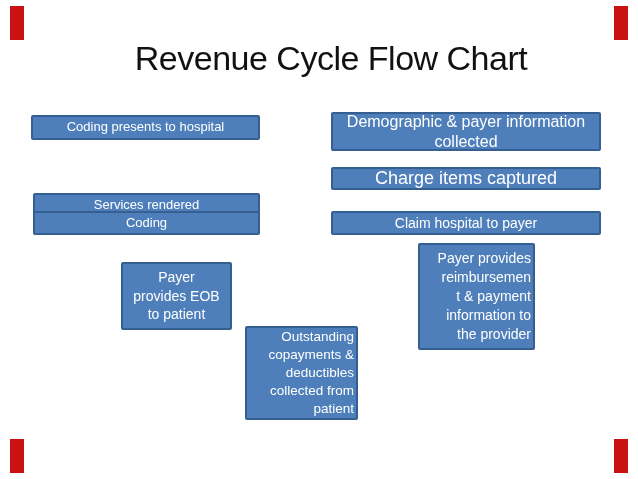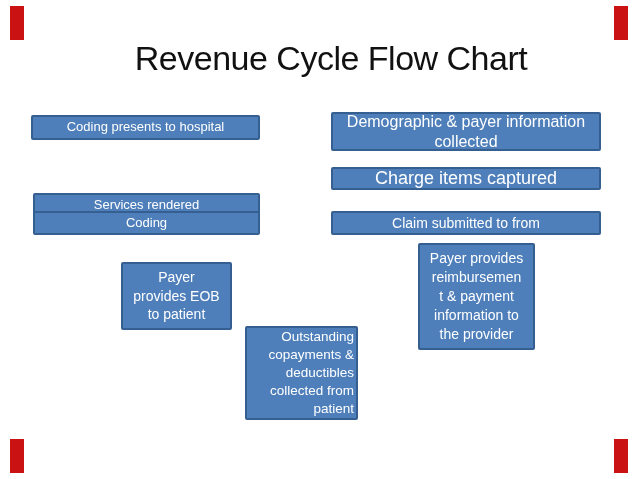--- a/index.html
+++ b/index.html
@@ -73,21 +73,21 @@
   #box-eob       { left: 73px;  top: 262px; width: 111px; height: 68px;
                    font-size: 14px; line-height: 1.35; margin-left: 48px; }
 
   #box-demo      { left: 331px; top: 112px; width: 270px; height: 39px;
                    font-size: 16px; line-height: 1.25; }
   #box-charge    { left: 331px; top: 167px; width: 270px; height: 23px;
                    font-size: 18px; }
   #box-claim     { left: 331px; top: 211px; width: 270px; height: 24px;
                    font-size: 14px; }
   #box-reimburse { left: 418px; top: 243px; width: 117px; height: 107px;
-                   font-size: 14px; line-height: 1.35; }
+                   font-size: 14px; line-height: 1.35; text-align: right; }
 
   #box-outstanding { left: 245px; top: 326px; width: 113px; height: 94px;
                      font-size: 13.5px; line-height: 1.32; text-align: right; }
 </style>
 </head>
 <body>
 
 <div class="slide">
 
   <div class="accent-bar accent-tl"></div>
@@ -118,21 +118,21 @@
   <div class="flow-box" id="box-demo">
     <span class="box-label">Demographic &amp; payer information
 collected</span>
   </div>
 
   <div class="flow-box" id="box-charge">
     <span class="box-label">Charge items captured</span>
   </div>
 
   <div class="flow-box" id="box-claim">
-    <span class="box-label">Claim submitted to from</span>
+    <span class="box-label">Claim hospital to payer</span>
   </div>
 
   <div class="flow-box" id="box-reimburse">
     <span class="box-label">Payer provides
 reimbursemen
 t &amp; payment
 information to
 the provider</span>
   </div>
 

